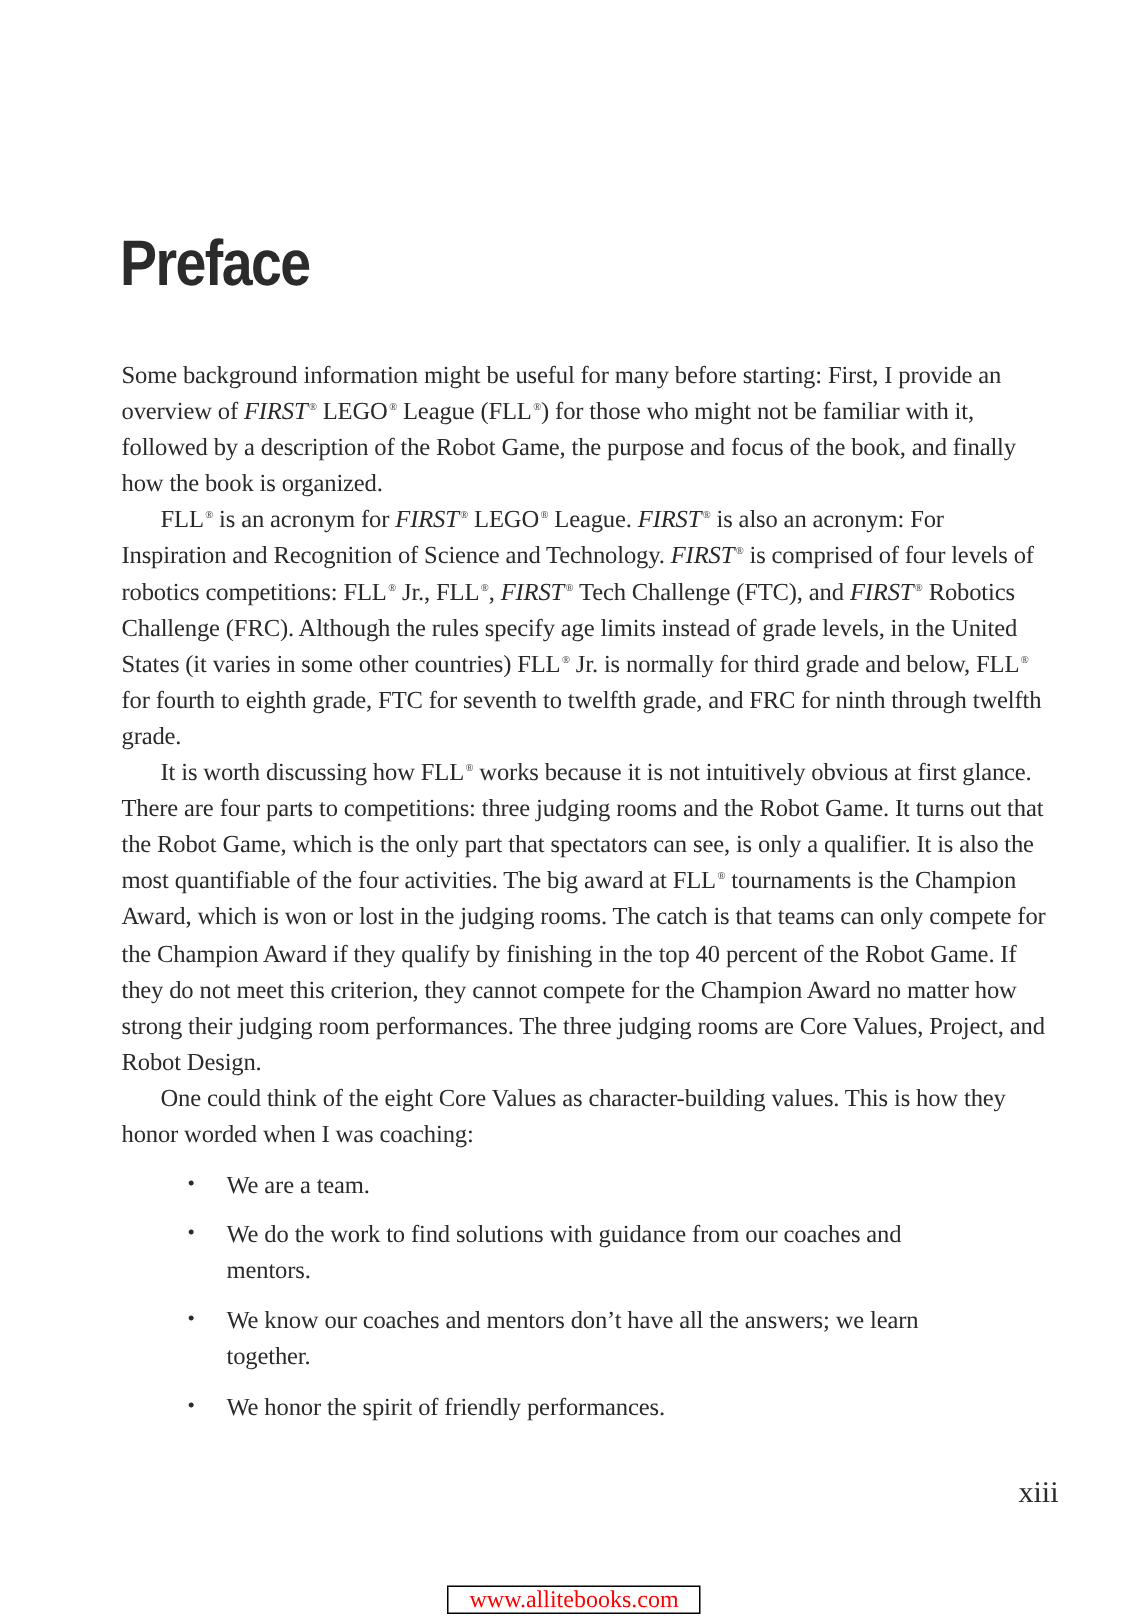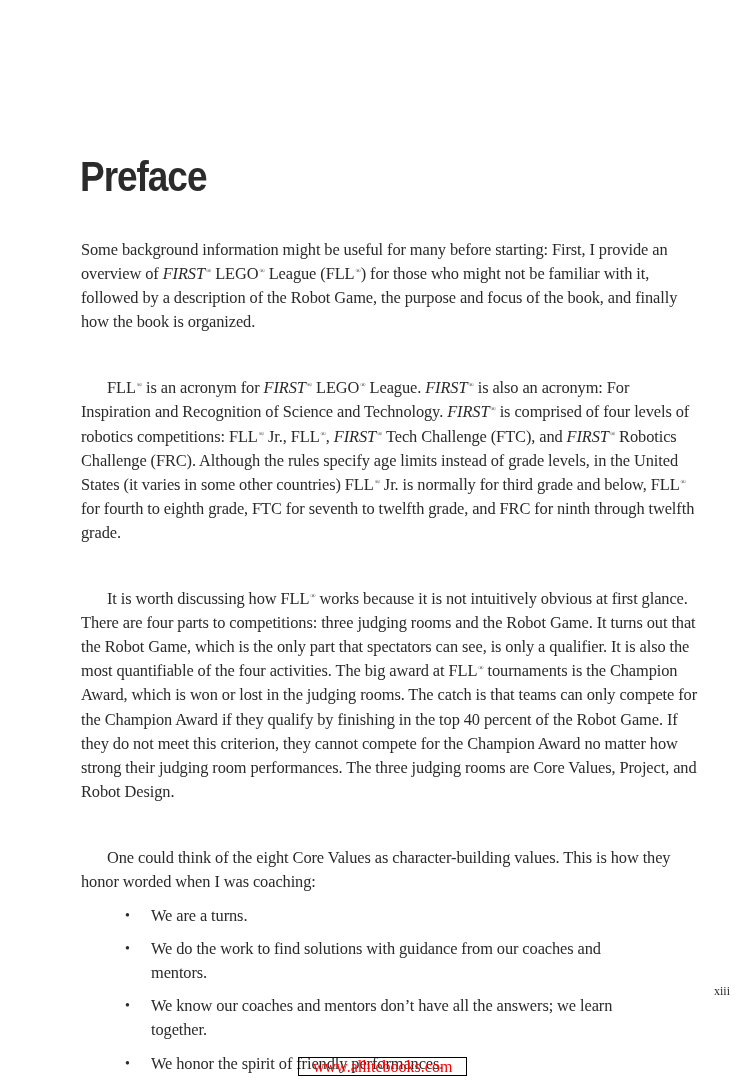--- a/index.html
+++ b/index.html
@@ -23,36 +23,36 @@
     }
     .body {
       position: absolute; left: 81px; top: 238px; width: 620px;
       font-family: "Liberation Serif", serif;
       font-size: 16.4px;
       line-height: 24.1px;
       color: #2a2a2a;
       letter-spacing: -0.1px;
     }
     .body p { margin: 0; }
-    .body p.indent { text-indent: 26px; margin-top: 42px; }
+    .body p.indent { text-indent: 26px; }
     .ital { font-style: italic; text-align: center; }
     sup.tm { font-size: 7px; vertical-align: 6px; line-height: 0; margin-left: 1px; }
     ul.values {
       list-style: none; margin: 10px 0 0 0; padding: 0;
     }
     ul.values li {
       position: relative; padding-left: 70px; margin-bottom: 9px;
       width: 490px;
     }
     ul.values li .bullet {
       position: absolute; left: 44px; top: 0; font-size: 14px;
     }
     .pagenum {
-      position: absolute; left: 714px; top: 984px;
-      font-family: "Liberation Serif", serif; font-size: 12px; color: #2a2a2a;
+      position: absolute; left: 679px; top: 984px;
+      font-family: "Liberation Serif", serif; font-size: 20px; color: #2a2a2a;
     }
     .footer-link {
       position: absolute; left: 298px; top: 1057px;
       font-family: "Liberation Serif", serif; font-size: 16px; line-height: 17px;
       color: #ff0000; border: 1px solid #000; padding: 0 14px;
       text-decoration: none;
     }
   </style>
 </head>
 <body>
@@ -63,21 +63,21 @@
   <div class="body">
     <p><span>Some background information might be useful for many before starting: First, I provide an overview of </span><span class="ital">FIRST</span><sup class="tm">®</sup><span> LEGO</span><sup class="tm">®</sup><span> League (FLL</span><sup class="tm">®</sup><span>) for those who might not be familiar with it, followed by a description of the Robot Game, the purpose and focus of the book, and finally how the book is organized.</span></p>
 
     <p class="indent"><span>FLL</span><sup class="tm">®</sup><span> is an acronym for </span><span class="ital">FIRST</span><sup class="tm">®</sup><span> LEGO</span><sup class="tm">®</sup><span> League. </span><span class="ital">FIRST</span><sup class="tm">®</sup><span> is also an acronym: For Inspiration and Recognition of Science and Technology. </span><span class="ital">FIRST</span><sup class="tm">®</sup><span> is comprised of four levels of robotics competitions: FLL</span><sup class="tm">®</sup><span> Jr., FLL</span><sup class="tm">®</sup><span>, </span><span class="ital">FIRST</span><sup class="tm">®</sup><span> Tech Challenge (FTC), and </span><span class="ital">FIRST</span><sup class="tm">®</sup><span> Robotics Challenge (FRC). Although the rules specify age limits instead of grade levels, in the United States (it varies in some other countries) FLL</span><sup class="tm">®</sup><span> Jr. is normally for third grade and below, FLL</span><sup class="tm">®</sup><span> for fourth to eighth grade, FTC for seventh to twelfth grade, and FRC for ninth through twelfth grade.</span></p>
 
     <p class="indent"><span>It is worth discussing how FLL</span><sup class="tm">®</sup><span> works because it is not intuitively obvious at first glance. There are four parts to competitions: three judging rooms and the Robot Game. It turns out that the Robot Game, which is the only part that spectators can see, is only a qualifier. It is also the most quantifiable of the four activities. The big award at FLL</span><sup class="tm">®</sup><span> tournaments is the Champion Award, which is won or lost in the judging rooms. The catch is that teams can only compete for the Champion Award if they qualify by finishing in the top 40 percent of the Robot Game. If they do not meet this criterion, they cannot compete for the Champion Award no matter how strong their judging room performances. The three judging rooms are Core Values, Project, and Robot Design.</span></p>
 
     <p class="indent">One could think of the eight Core Values as character-building values. This is how they honor worded when I was coaching:</p>
 
     <ul class="values">
-      <li><span class="bullet">•</span><span>We are a turns.</span></li>
+      <li><span class="bullet">•</span><span>We are a team.</span></li>
       <li><span class="bullet">•</span><span>We do the work to find solutions with guidance from our coaches and mentors.</span></li>
       <li><span class="bullet">•</span><span>We know our coaches and mentors don’t have all the answers; we learn together.</span></li>
       <li><span class="bullet">•</span><span>We honor the spirit of friendly performances.</span></li>
     </ul>
   </div>
 
   <div class="pagenum">xiii</div>
   <a class="footer-link">www.allitebooks.com</a>
 </div>
 

